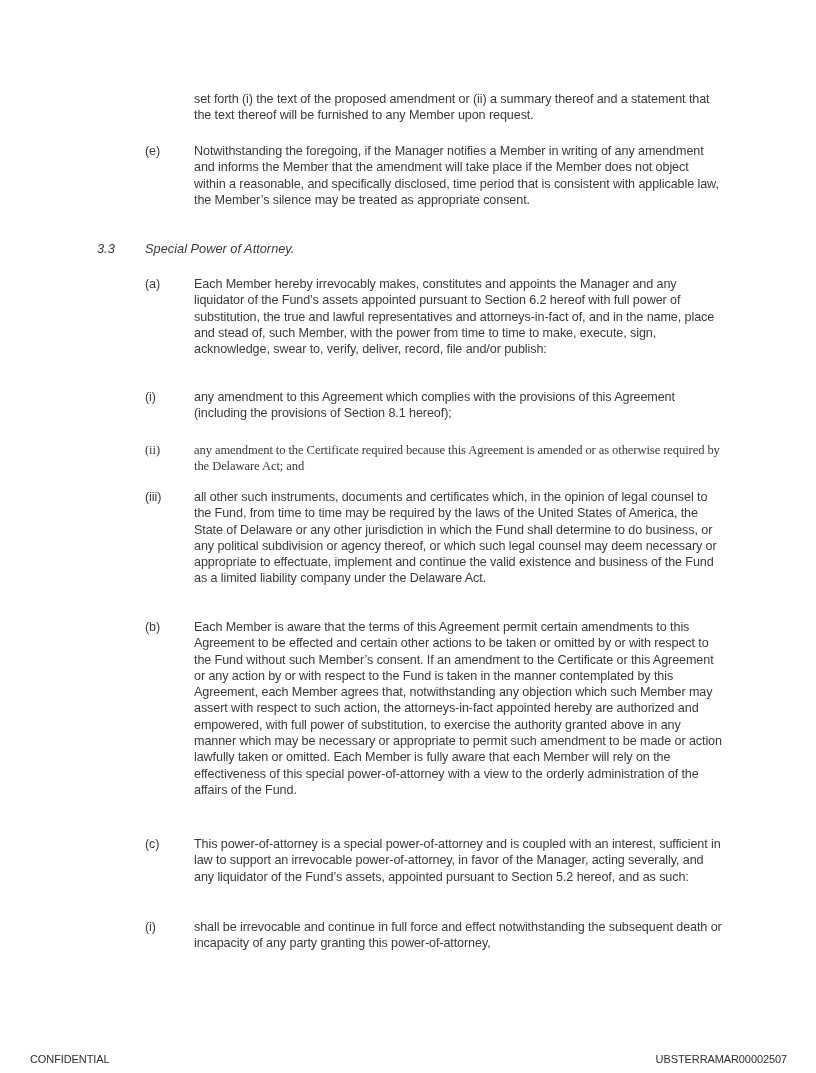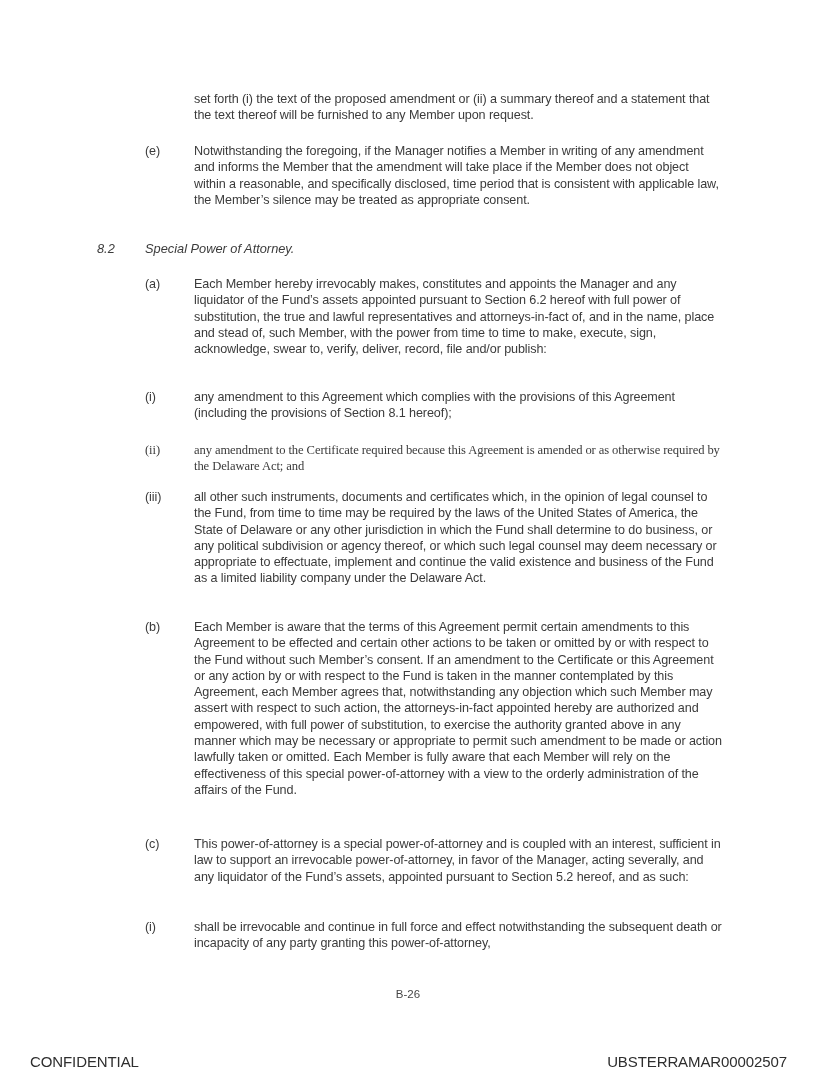--- a/index.html
+++ b/index.html
@@ -60,41 +60,41 @@
     font-size: 11.5px;
     color: #474747;
   }
   .footer {
     position: absolute;
     left: 30px;
     right: 29px;
     top: 1053px;
     display: flex;
     justify-content: space-between;
-    font-size: 15px;
+    font-size: 11px;
     color: #2e2e2e;
     letter-spacing: -0.1px;
   }
 </style>
 </head>
 <body>
 
 <div class="page">
 
   <div class="block" style="top: 91px;">
     <div>set forth (i) the text of the proposed amendment or (ii) a summary thereof and a statement that the text thereof will be furnished to any Member upon request.</div>
   </div>
 
   <div class="block" style="top: 143px;">
     <span class="plabel">(e)</span>
     <div>Notwithstanding the foregoing, if the Manager notifies a Member in writing of any amendment and informs the Member that the amendment will take place if the Member does not object within a reasonable, and specifically disclosed, time period that is consistent with applicable law, the Member’s silence may be treated as appropriate consent.</div>
   </div>
 
   <div class="section-heading" style="top: 241px;">
-    <span class="sec-num">8.2</span><span class="sec-title">Special Power of Attorney.</span>
+    <span class="sec-num">3.3</span><span class="sec-title">Special Power of Attorney.</span>
   </div>
 
   <div class="block" style="top: 276px;">
     <span class="plabel">(a)</span>
     <div>Each Member hereby irrevocably makes, constitutes and appoints the Manager and any liquidator of the Fund’s assets appointed pursuant to Section 6.2 hereof with full power of substitution, the true and lawful representatives and attorneys-in-fact of, and in the name, place and stead of, such Member, with the power from time to time to make, execute, sign, acknowledge, swear to, verify, deliver, record, file and/or publish:</div>
   </div>
 
   <div class="block" style="top: 389px;">
     <span class="plabel">(i)</span>
     <div>any amendment to this Agreement which complies with the provisions of this Agreement (including the provisions of Section 8.1 hereof);</div>
@@ -119,20 +119,19 @@
     <span class="plabel">(c)</span>
     <div>This power-of-attorney is a special power-of-attorney and is coupled with an interest, sufficient in law to support an irrevocable power-of-attorney, in favor of the Manager, acting severally, and any liquidator of the Fund’s assets, appointed pursuant to Section 5.2 hereof, and as such:</div>
   </div>
 
   <div class="block" style="top: 919px;">
     <span class="plabel">(i)</span>
     <div>shall be irrevocable and continue in full force and effect notwithstanding the subsequent death or incapacity of any party granting this power-of-attorney,</div>
   </div>
 
 
-  <div class="page-number">B-26</div>
 
   <div class="footer">
     <span>CONFIDENTIAL</span>
     <span>UBSTERRAMAR00002507</span>
   </div>
 
 </div>
 
 </body></html>

